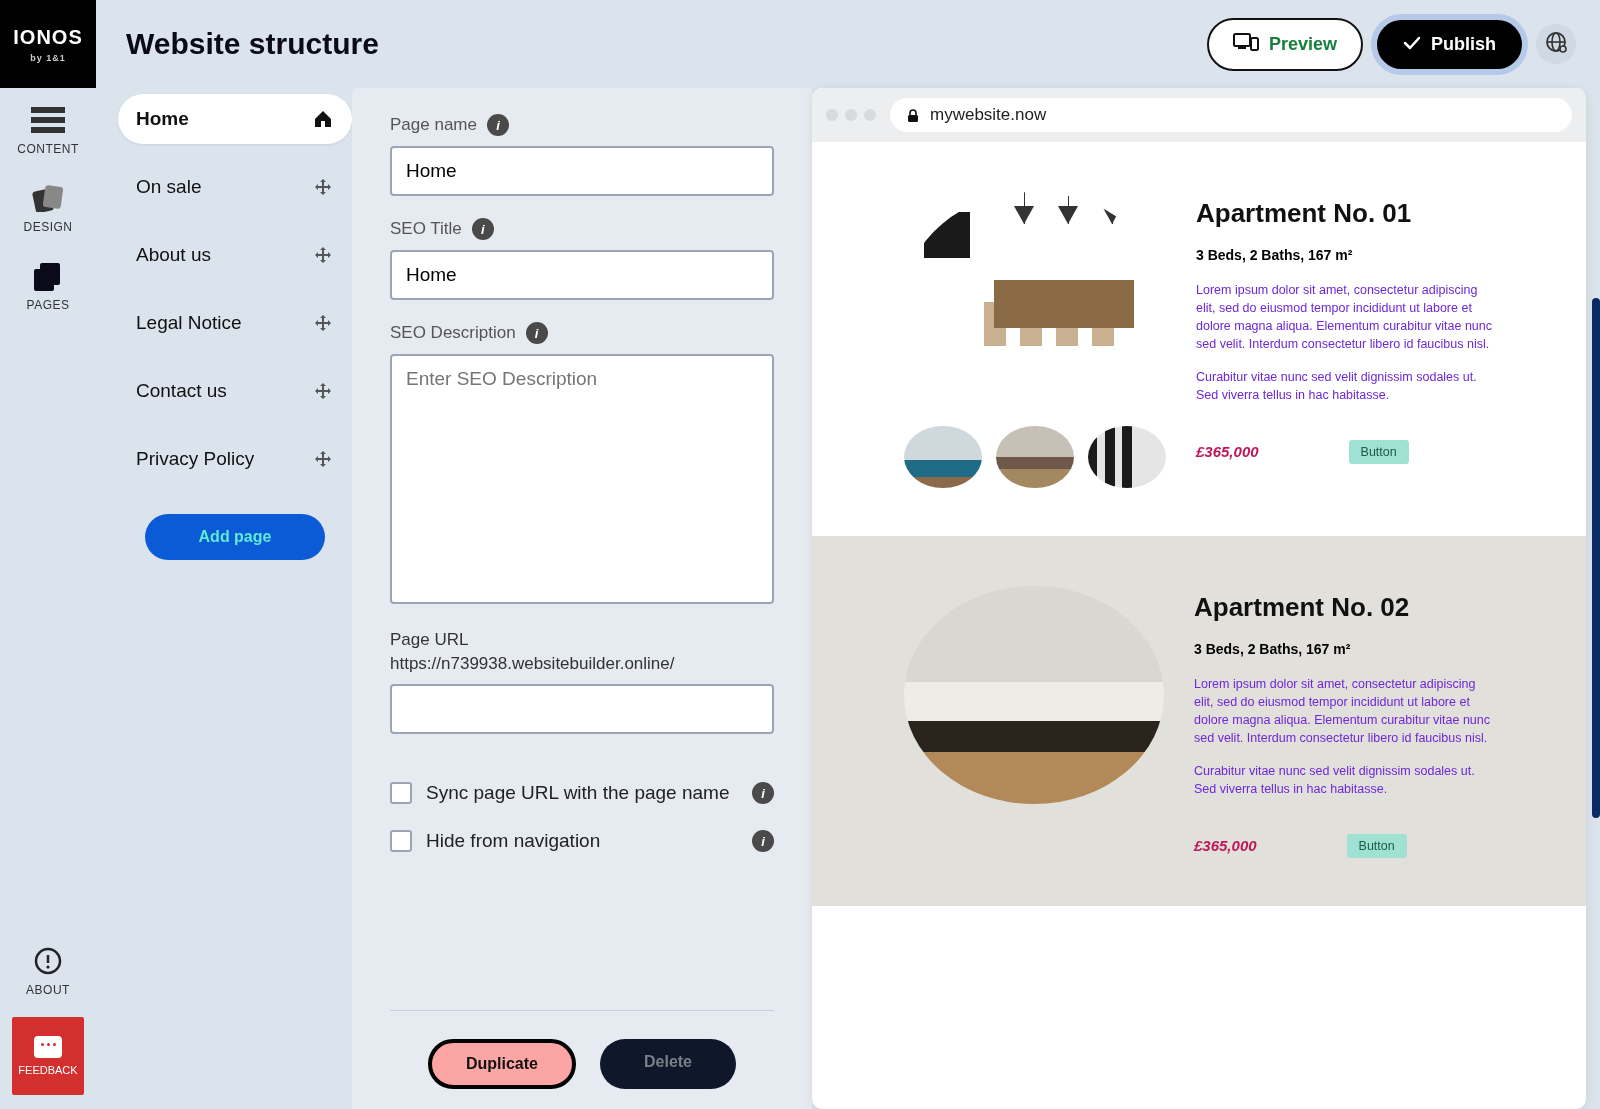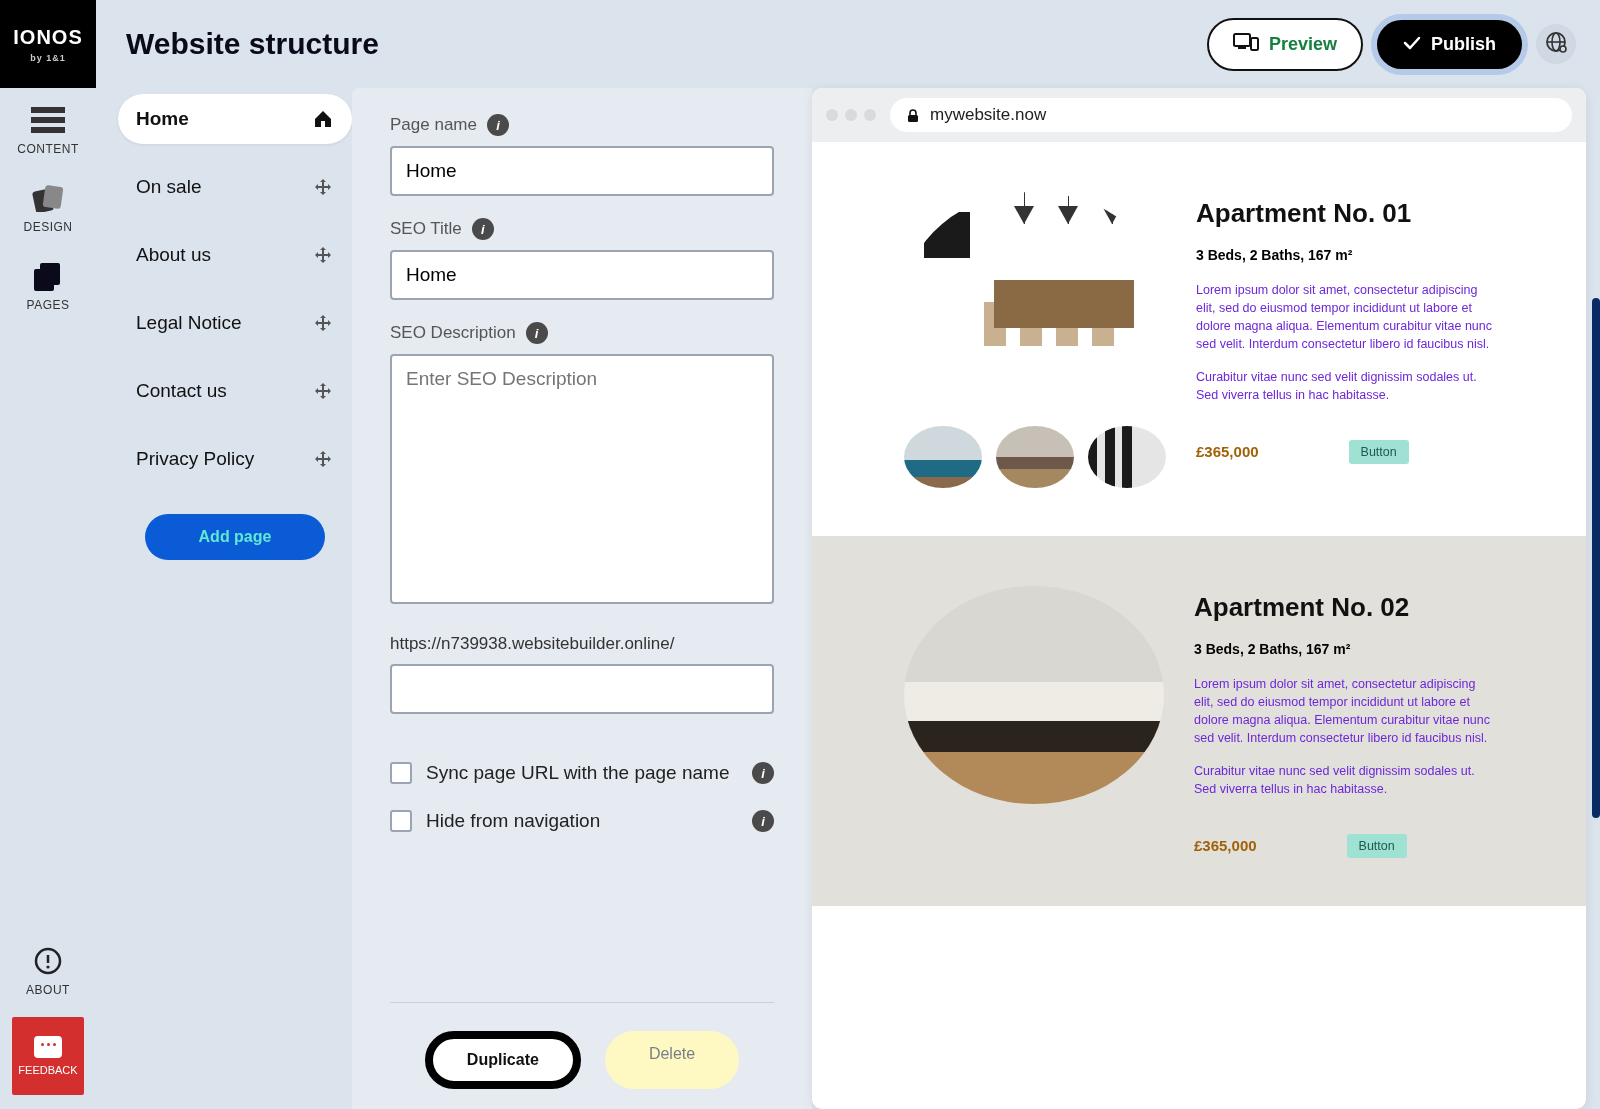--- a/index.html
+++ b/index.html
@@ -45,22 +45,22 @@
 .txt { width: 100%; border: 2px solid #9aa4b2; border-radius: 4px; padding: 12px 14px; font-size: 19px; background: #fff; }
 .seo-desc { height: 250px; resize: none; }
 .field { margin-bottom: 22px; }
 .url-label { font-size: 17px; color: #333; }
 .url-val { font-size: 17px; color: #333; margin-top: 4px; margin-bottom: 10px; word-break: break-all; }
 .url-input { height: 50px; }
 .check-row { display: flex; align-items: center; gap: 14px; font-size: 19px; color: #222; margin-top: 26px; }
 .check-row .info { margin-left: auto; }
 .checkbox { width: 22px; height: 22px; border: 2px solid #9aa4b2; border-radius: 3px; background: #fff; cursor: pointer; }
 .settings-footer { margin-top: auto; border-top: 1px solid #c8d0db; padding-top: 28px; display: flex; gap: 24px; justify-content: center; }
-.btn-dup { background: #ffffff; border: 8px solid #000000; color: #111; padding: 12px 34px; border-radius: 999px; font-weight: 700; font-size: 16px; cursor:pointer; }
-.btn-del { background: #fef9c3; color: #7a7f87; padding: 14px 44px; border-radius: 999px; font-weight: 400; font-size: 16px; cursor: not-allowed; }
+.btn-dup { background: #fca5a5; border: 4px solid #000000; color: #111; padding: 12px 34px; border-radius: 999px; font-weight: 700; font-size: 16px; cursor:pointer; }
+.btn-del { background: #0f172a; color: #7a7f87; padding: 14px 44px; border-radius: 999px; font-weight: 700; font-size: 16px; cursor: not-allowed; }
 
 .preview-panel { flex: 1; padding: 0 14px 0 0; border-radius: 28px; }
 .browser { background: #fff; border-radius: 10px; overflow: hidden; height: 100%; display:flex; flex-direction:column; box-shadow: 0 2px 12px rgba(0,0,0,.08); }
 .browser-bar { height: 54px; background: #edeef0; display: flex; align-items: center; padding: 0 14px; gap: 14px; }
 .dots3 { display: flex; gap: 7px; }
 .dots3 span { width: 12px; height: 12px; border-radius: 50%; background: #d9dadd; }
 .addr { flex: 1; background: #fff; border-radius: 999px; height: 34px; display: flex; align-items: center; padding: 0 16px; gap: 10px; font-size: 17px; color: #222; }
 .lock { width:14px; height:14px; }
 .site { flex:1; overflow:auto; }
 
@@ -69,21 +69,21 @@
 .hero { width: 260px; height: 218px; border-radius: 50%; overflow:hidden; position:relative; flex-shrink:0; }
 .hero-inner { position:absolute; inset:0; }
 .thumbs { display:flex; gap:14px; margin-top:16px; }
 .thumb { width: 78px; height: 62px; border-radius: 50%; overflow:hidden; }
 .listing-left { display:flex; flex-direction:column; }
 .listing-right { flex:1; padding-top: 6px; }
 .listing-right h2 { font-size: 26px; font-weight: 900; color:#111; margin-bottom: 18px; }
 .listing-right .meta { font-weight: 800; font-size: 14px; margin-bottom: 18px; }
 .listing-right p { font-size: 12.5px; color: #6d28d9; line-height: 1.45; margin-bottom: 14px; max-width: 300px; }
 .pricebar { display:flex; align-items:center; gap: 90px; margin-top: 36px; }
-.price { color: #a16207; font-weight: 800; font-size: 15px; }
+.price { color: #be185d; font-weight: 800; font-size: 15px; font-style: italic; }
 .cta { background: #9fe2d4; color: #1b5a4c; font-size: 12.5px; padding: 5px 12px; border-radius: 3px; }
 
 .drip-mask { position: relative; }
 .drip-mask svg { position:absolute; bottom:-38px; left:0; width:100%; height:60px; }
 
 .scroll-indicator { position:absolute; right:0; top:210px; width:8px; height:520px; background:#0a2a66; border-radius:4px; }
 
 
 .scene-dining { background: linear-gradient(#e8e4dc 0 55%, #b89a72 55% 100%); position:relative; }
 .scene-dining::before { content:""; position:absolute; left:20px; top:20px; width:46px; height:46px; background:#1a1a1a; }
@@ -278,20 +278,21 @@
 
       <div class="field">
         <div class="field-label">
           <span>SEO Description</span>
           <span class="info">i</span>
         </div>
         <textarea class="txt seo-desc" placeholder="Enter SEO Description" style=""></textarea>
       </div>
 
       <div class="field">
+        <div class="url-label">Page URL</div>
         <div class="url-val">https://n739938.websitebuilder.online/</div>
         <input class="txt url-input" style="">
       </div>
 
       <div class="check-row">
         <div class="checkbox"></div>
         <span>Sync page URL with the page name</span>
         <span class="info">i</span>
       </div>
 

